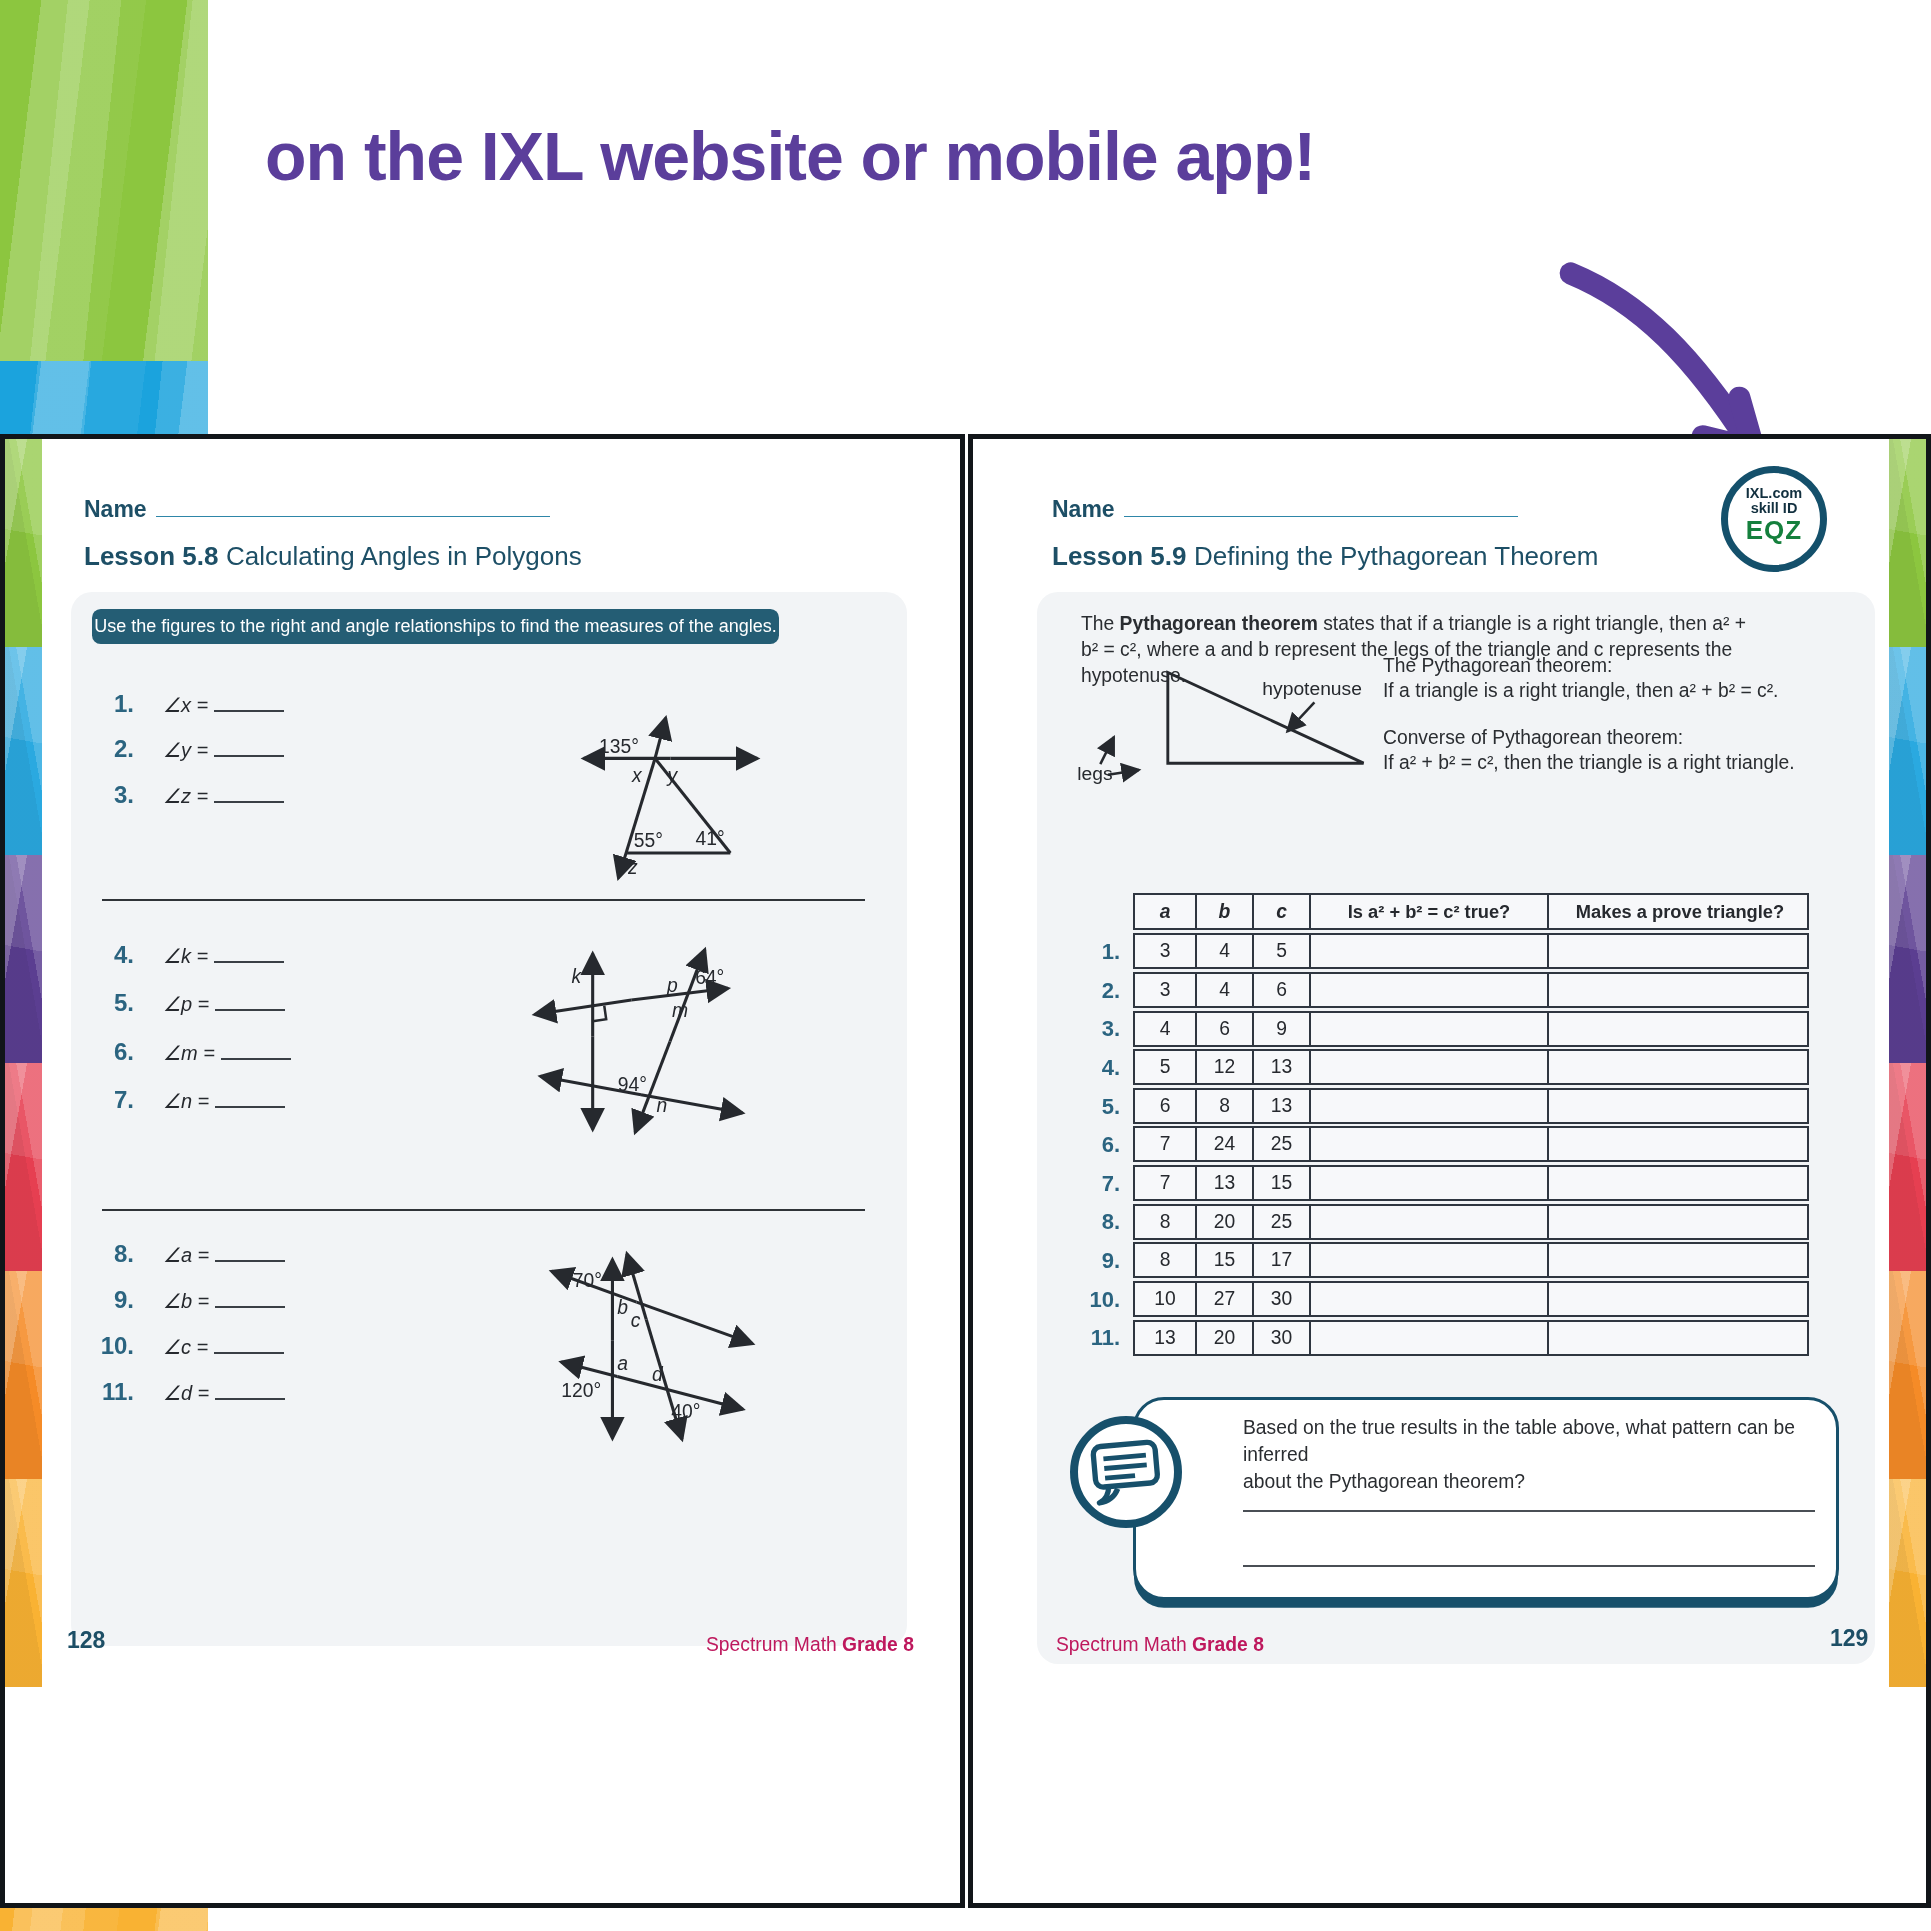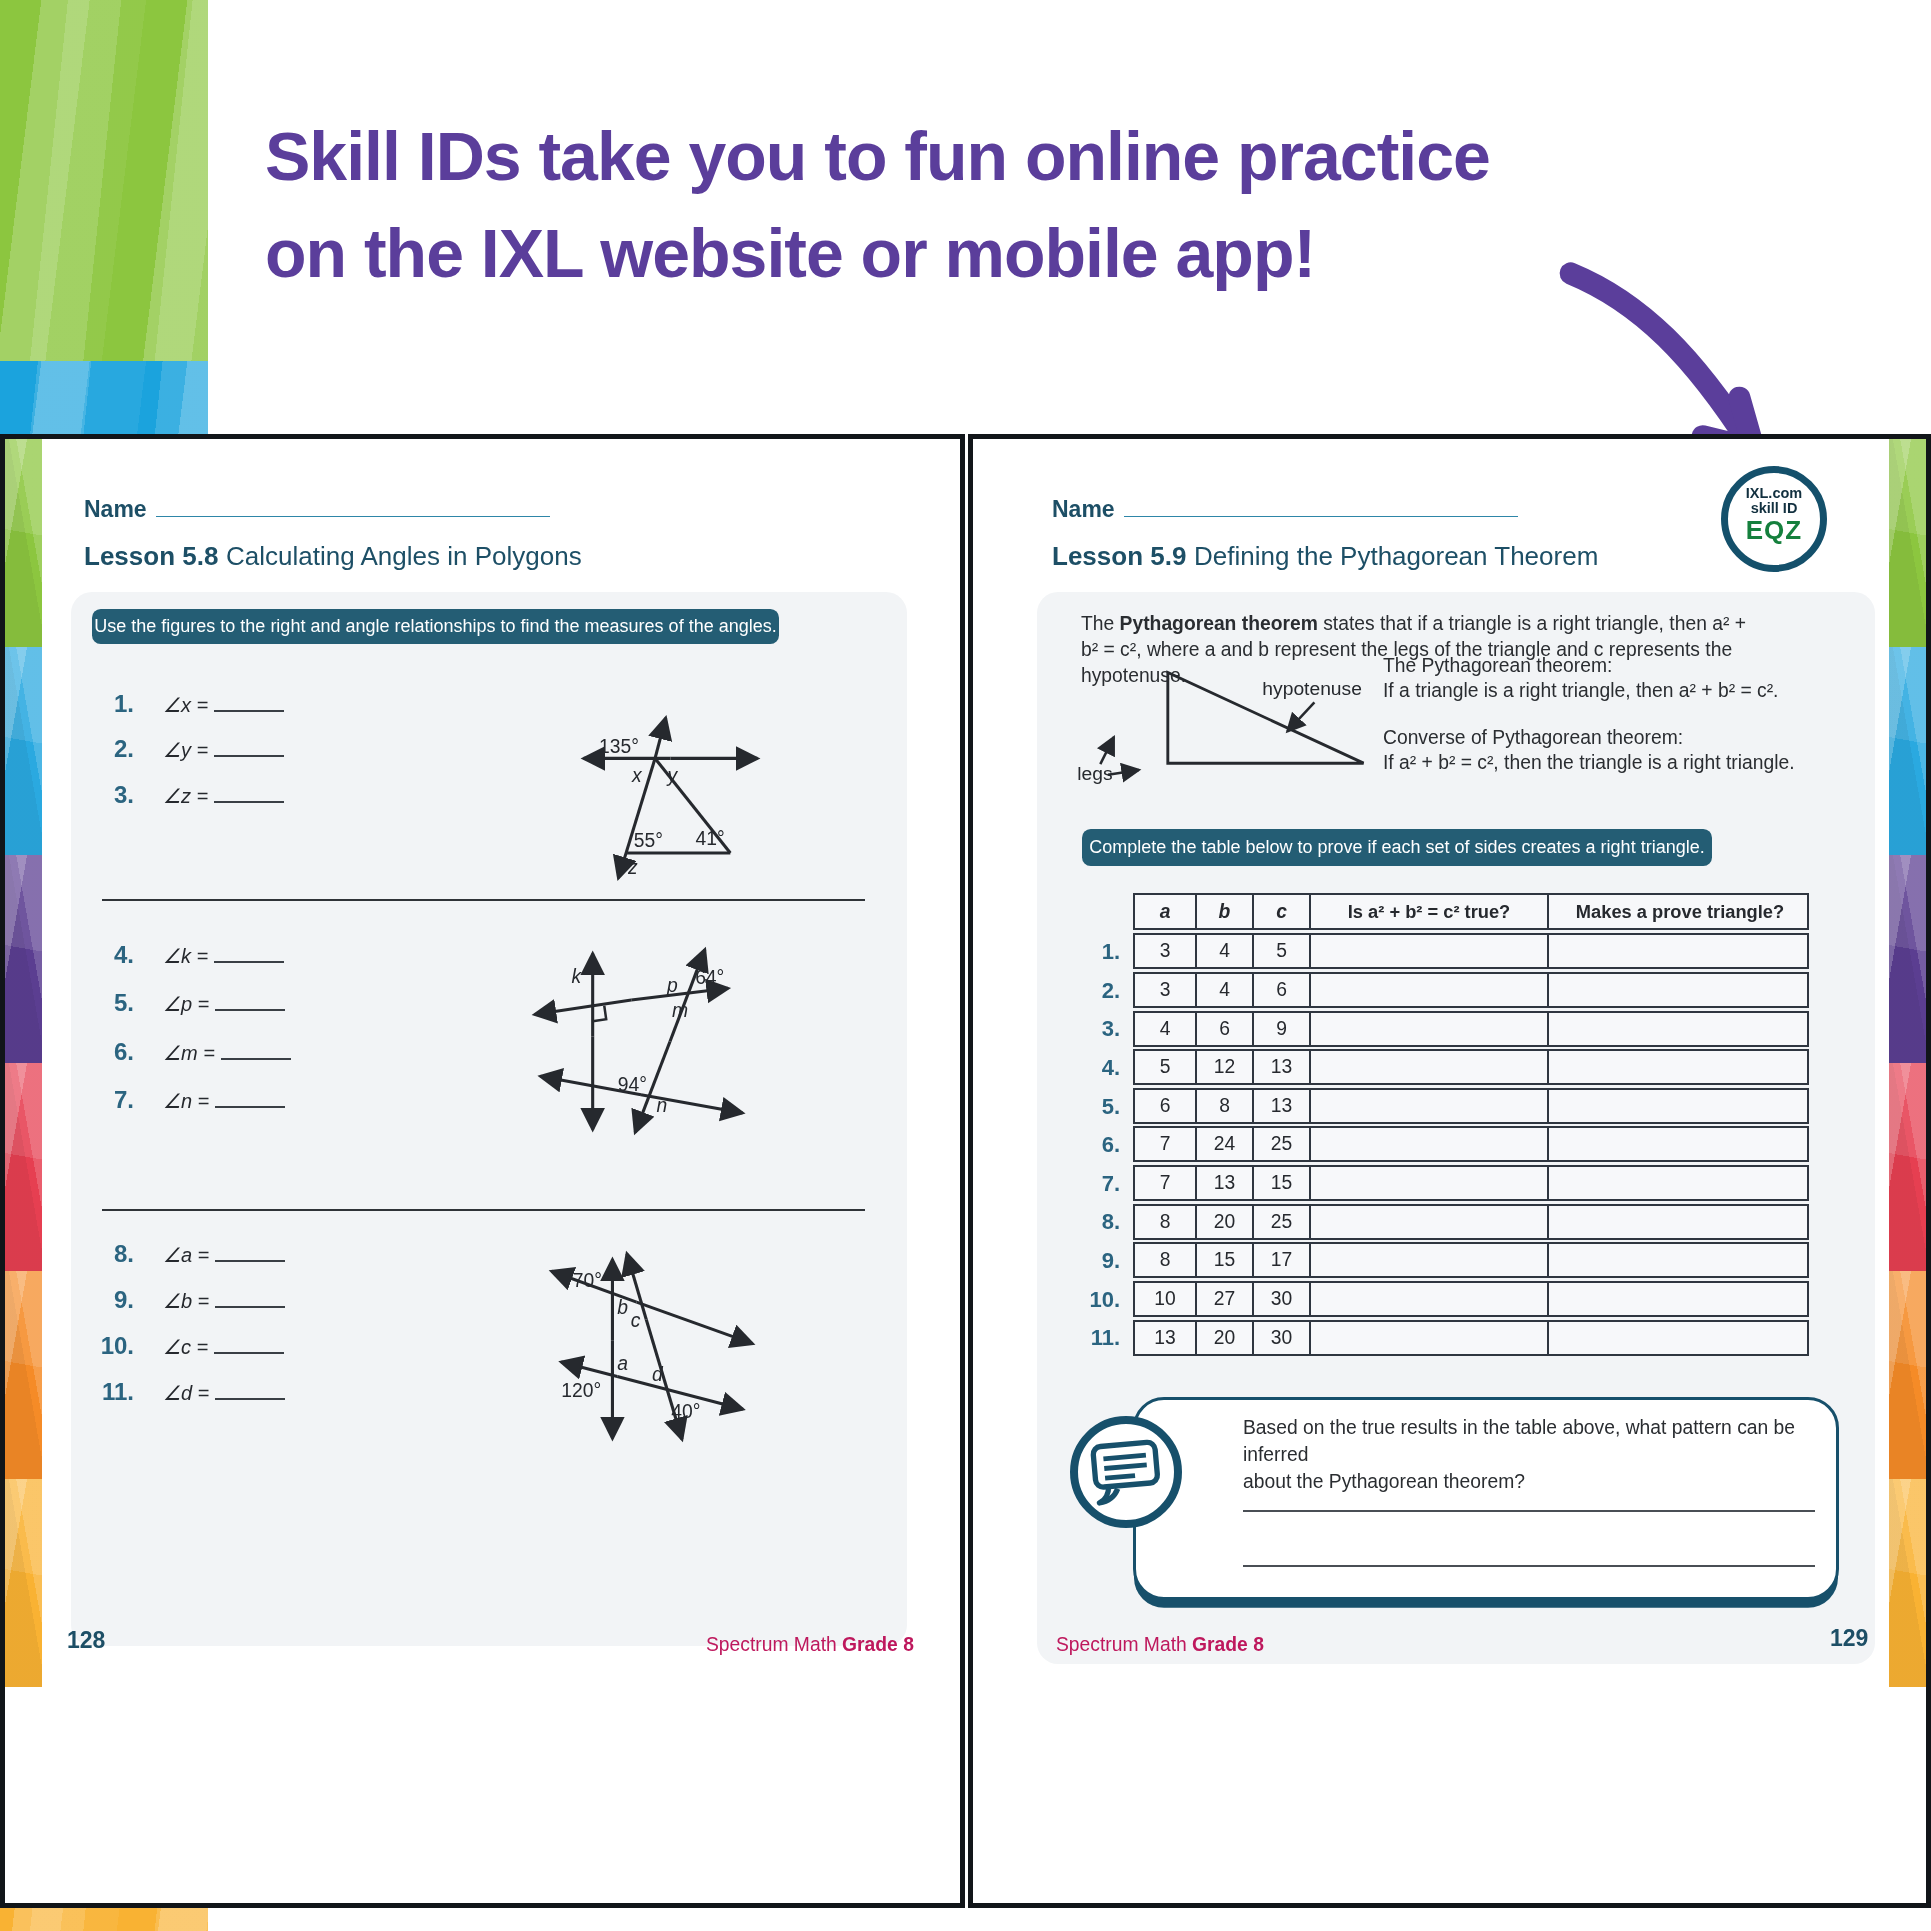--- a/index.html
+++ b/index.html
@@ -86,21 +86,20 @@
 </head>
 <body>
 
 <div class="canvas">
 
   <div class="bgstrip bg-green poly"></div>
   <div class="bgstrip bg-blue poly"></div>
   <div class="bgstrip bg-yellow poly"></div>
 
   <div class="headline">
-    <div>Skill IDs take you to fun online practice</div>
     <div>on the IXL website or mobile app!</div>
   </div>
 
   <svg class="arrow-svg" width="241" height="217" viewBox="0 0 250 225">
     <path d="M 37 18 C 110 48, 165 105, 224 197" fill="none" stroke="#5b3e9b" stroke-width="23" stroke-linecap="round"></path>
     <path d="M 227 200 L 212 147" fill="none" stroke="#5b3e9b" stroke-width="23" stroke-linecap="round"></path>
     <path d="M 227 200 L 174 187" fill="none" stroke="#5b3e9b" stroke-width="23" stroke-linecap="round"></path>
   </svg>
 
   <div class="page page-left">
@@ -277,21 +276,20 @@
       <line x1="38" y1="119" x2="70" y2="114" stroke="#26292e" stroke-width="2.6" marker-end="url(#ah4)"></line>
       <text x="198" y="36">hypotenuse</text>
       <text x="6" y="124">legs</text>
     </svg>
 
     <div class="theoline" style="top:216px;">The Pythagorean theorem:</div>
     <div class="theoline" style="top:241px;">If a triangle is a right triangle, then a² + b² = c².</div>
     <div class="theoline" style="top:288px;">Converse of Pythagorean theorem:</div>
     <div class="theoline" style="top:313px;">If a² + b² = c², then the triangle is a right triangle.</div>
 
-    <div class="banner" style="left:109px;top:390px;width:630px;height:37px;line-height:37px;">Complete the table below to prove if each set of sides creates a right triangle.</div>
 
     <div class="trow thead" style="top:454px;height:37px;">
       <span class="vhead">a</span>
       <span class="vhead">b</span>
       <span class="vhead">c</span>
       <span>Is a² + b² = c² true?</span>
       <span>Makes a prove triangle?</span>
     </div>
 
     <div class="tnum" style="top:500px;">1.</div>

